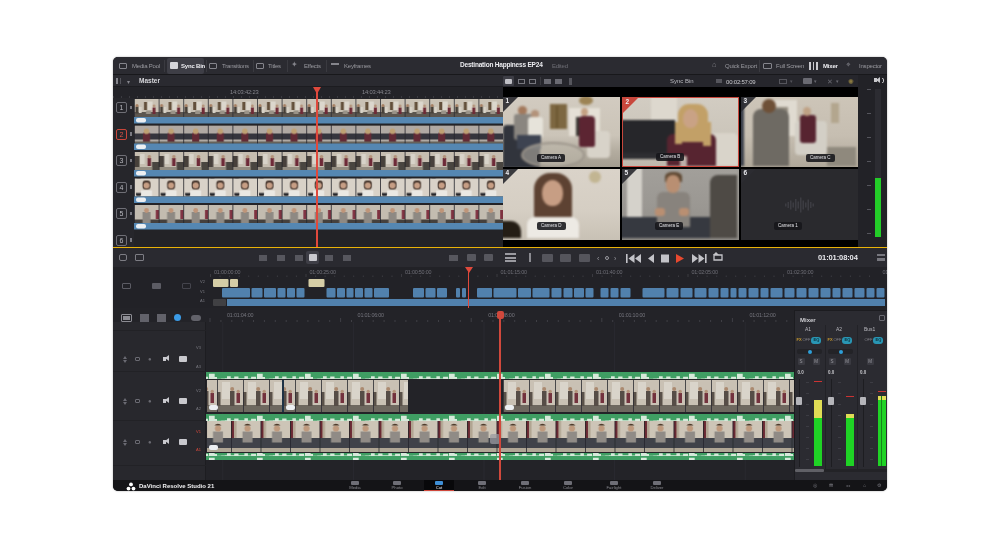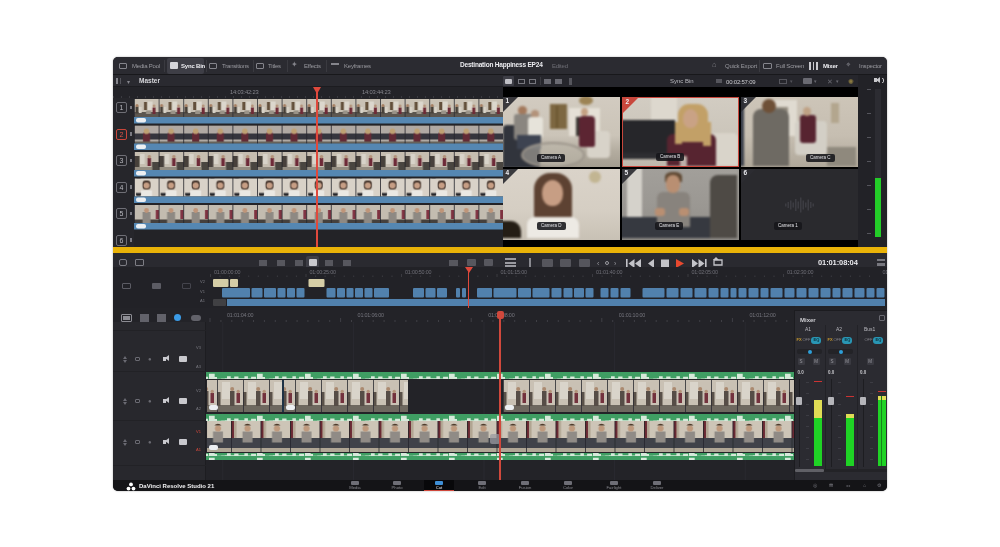--- a/index.html
+++ b/index.html
@@ -295,21 +295,21 @@
             <rect x="25" y="5" width="1.5" height="6"></rect>
             <rect x="27.5" y="6.5" width="1.5" height="3"></rect>
           </g>
         </svg>
   <div class="corner"></div>
         <div class="cnum">6</div>
   <div class="cam" style="left:33px;bottom:10px">Camera 1</div>
  </div>
 </div>
 
-<div class="abs" id="transport" style="left:0;top:190px;width:774px;height:20px;background:#2a2a30;border-top:6px solid #eab308">
+<div class="abs" id="transport" style="left:0;top:190px;width:774px;height:20px;background:#2a2a30;border-top:1px solid #eab308">
   <div class="ic" style="left:6px;top:6px;width:8px;height:7px;background:none;border:1px solid #7d7d84;border-radius:2px"></div>
   <div class="ic" style="left:22px;top:6px;width:9px;height:7px;background:none;border:1px solid #7d7d84;border-radius:1px"></div>
   <div class="ic" style="left:146px;top:7px;width:8px;height:6px;background:#57575e"></div>
   <div class="ic" style="left:164px;top:7px;width:8px;height:6px;background:#57575e"></div>
   <div class="ic" style="left:182px;top:7px;width:8px;height:6px;background:#57575e"></div>
   <div class="abs" style="left:193px;top:3px;width:13px;height:13px;background:#3e3e46;border-radius:2px"></div>
   <div class="ic" style="left:195.5px;top:6px;width:8px;height:7px;background:#c9c9ce;border-radius:1px"></div>
   <div class="ic" style="left:212px;top:7px;width:8px;height:6px;background:#57575e"></div>
   <div class="ic" style="left:230px;top:7px;width:8px;height:6px;background:#57575e"></div>
   <div class="ic" style="left:336px;top:7px;width:9px;height:6px;background:#57575e"></div>

